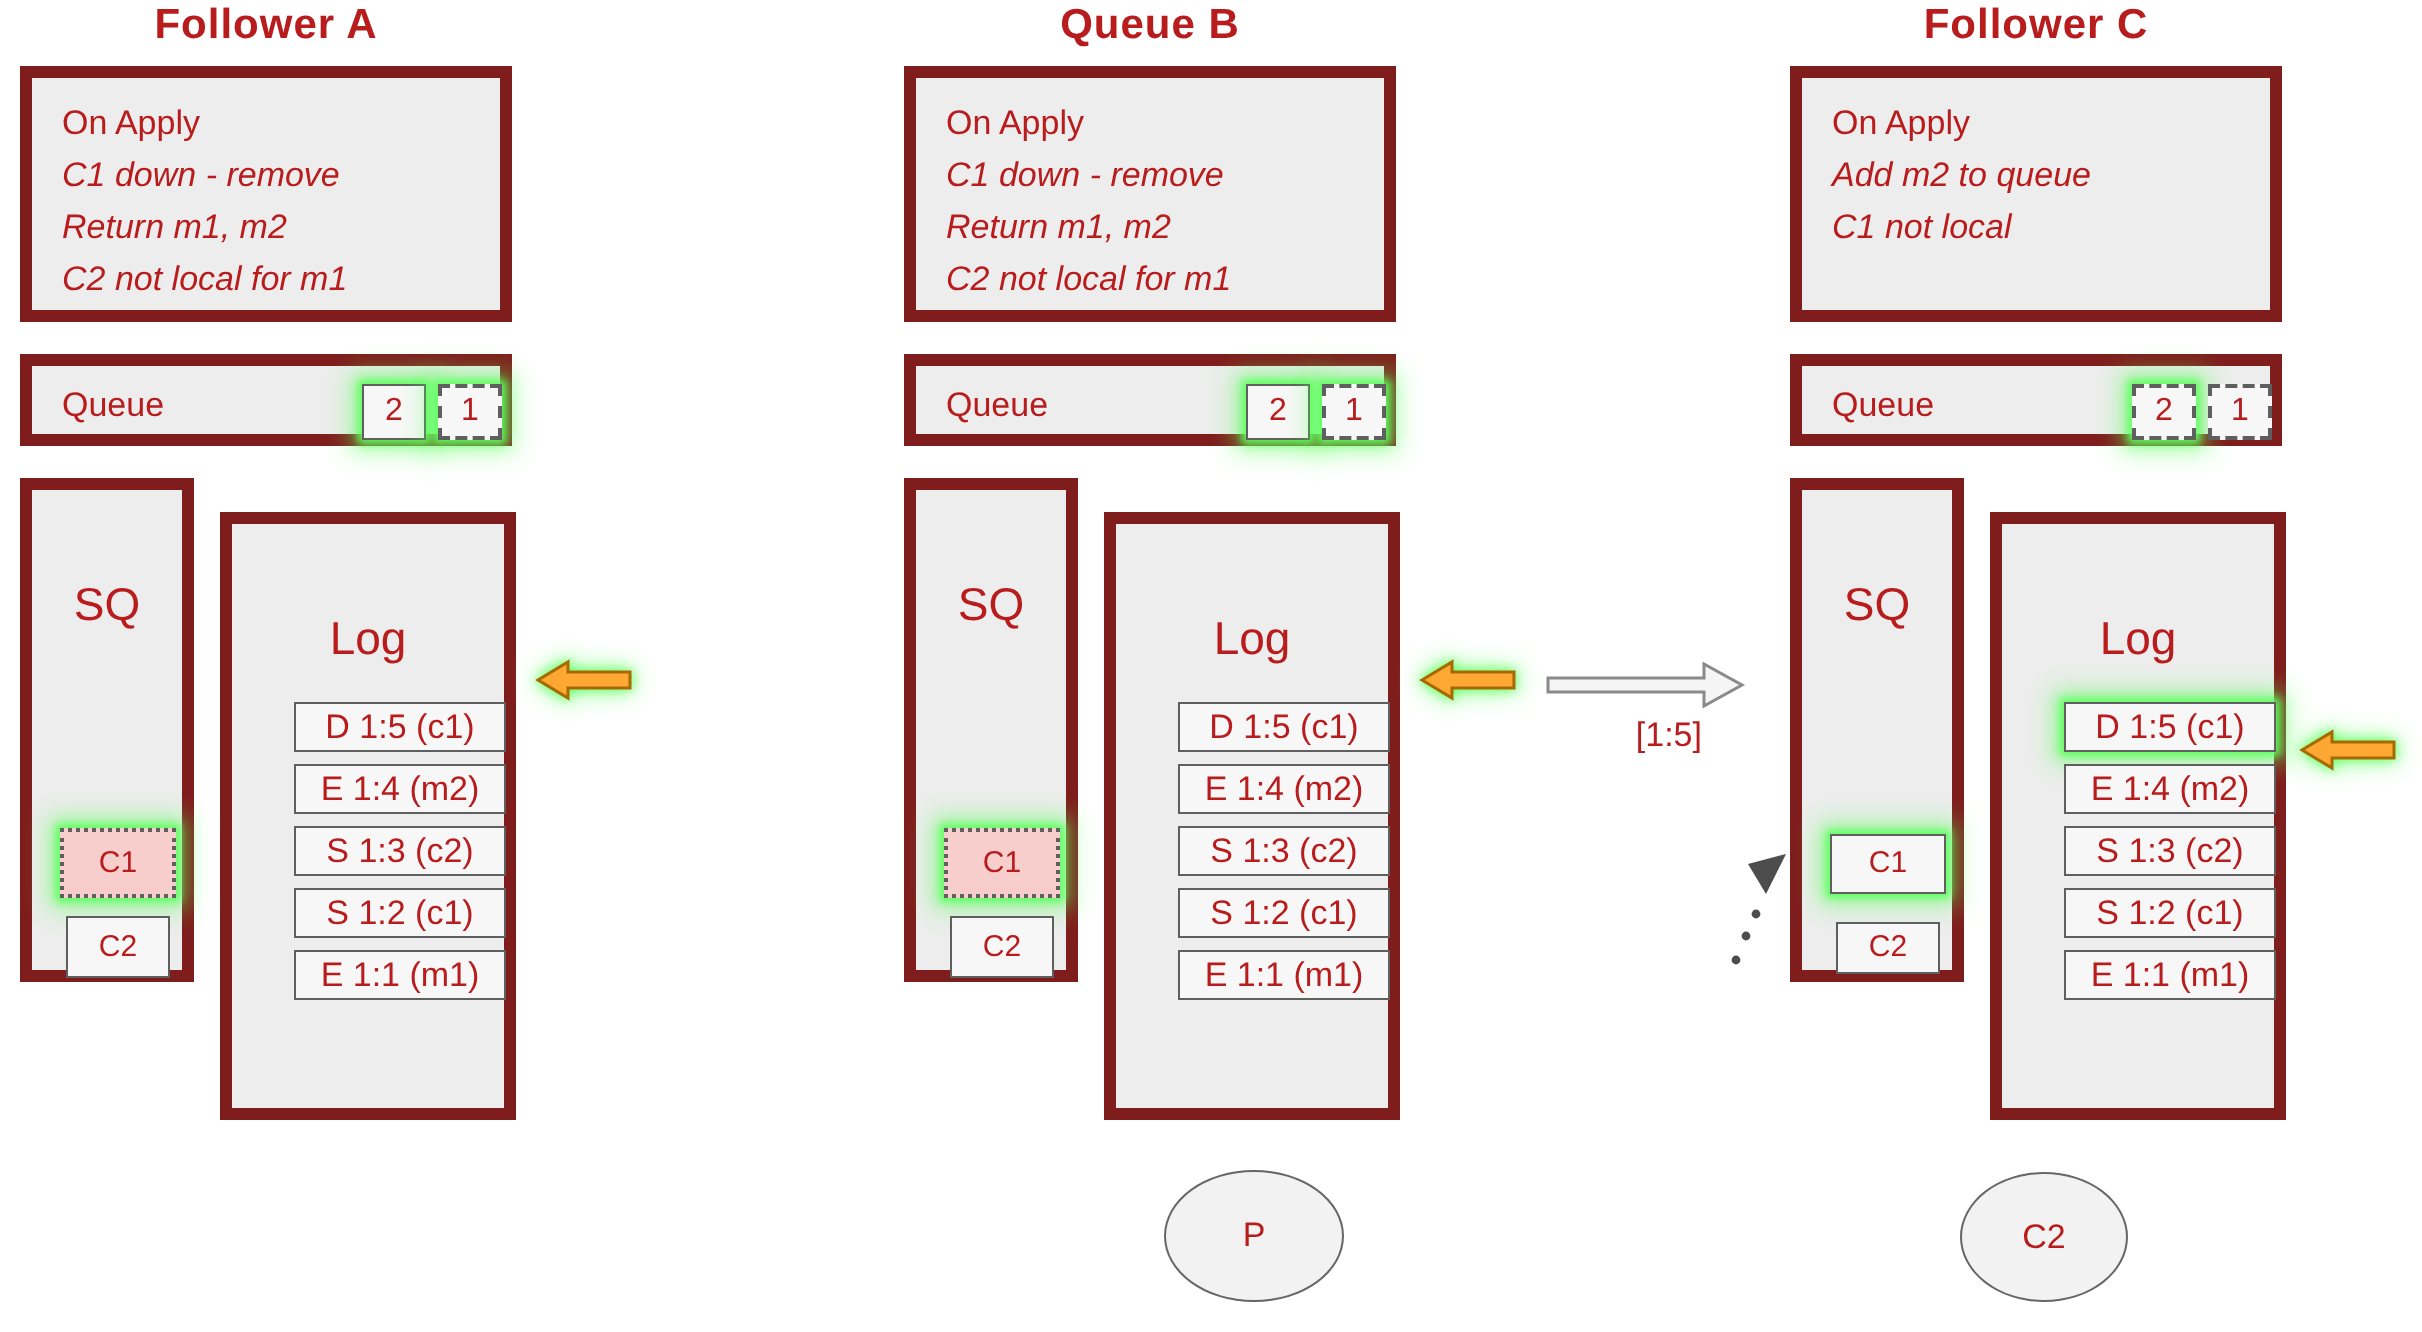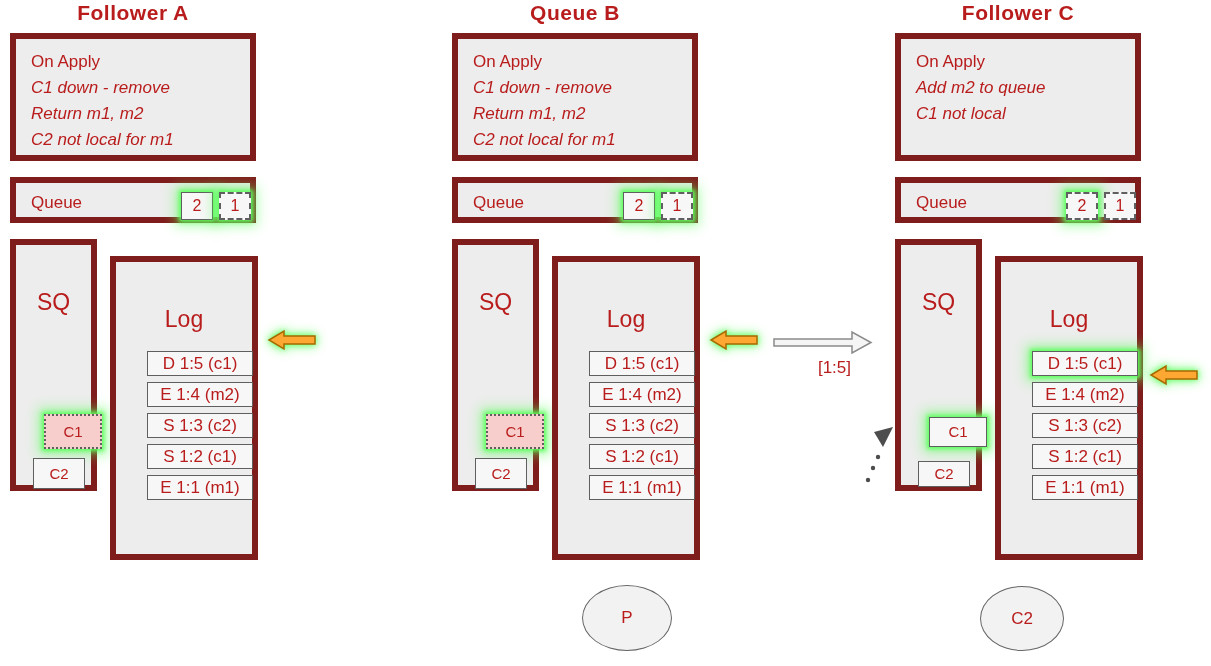--- a/index.html
+++ b/index.html
@@ -28,21 +28,21 @@
   }
   .queue-chip { width:32px; height:28px; top:9px; line-height:26px; }
   .q2 { left:165px; }
   .q1 { left:203px; }
   .dashed { border:2px dashed #5f5f5f; line-height:24px; }
   .glow { box-shadow: 0 0 4px 2px rgba(92,255,92,.95), 0 0 11px 6px rgba(92,255,92,.5); }
 
   .sq-box { top:239px; left:0; width:87px; height:252px; }
   .panel-title { position:absolute; top:14px; left:0; width:100%; text-align:center; font-size:23px;margin-top:30px; }
   .sq-chip { font-size:15px; }
-  .sq-c1 { left:28px; top:169px; width:58px; height:35px; line-height:32px; }
+  .sq-c1 { left:14px; top:169px; width:58px; height:35px; line-height:32px; }
   .pink { background:#f8cecc; border:2px dotted #5f5f5f; }
   .sq-c2 { left:17px; top:213px; width:52px; height:31px; line-height:29px; }
 
   .log-box { top:256px; left:100px; width:148px; height:304px; }
   .log-entries { position:absolute; top:89px; left:11px; width:126px; display:flex; flex-direction:column; gap:6px; }
   .log-entry {
     height:25px; line-height:23px; text-align:center; font-size:17px;
     background:#f7f7f7; border:1px solid #5f5f5f; box-sizing:border-box;margin-left:20px;
   }
 

